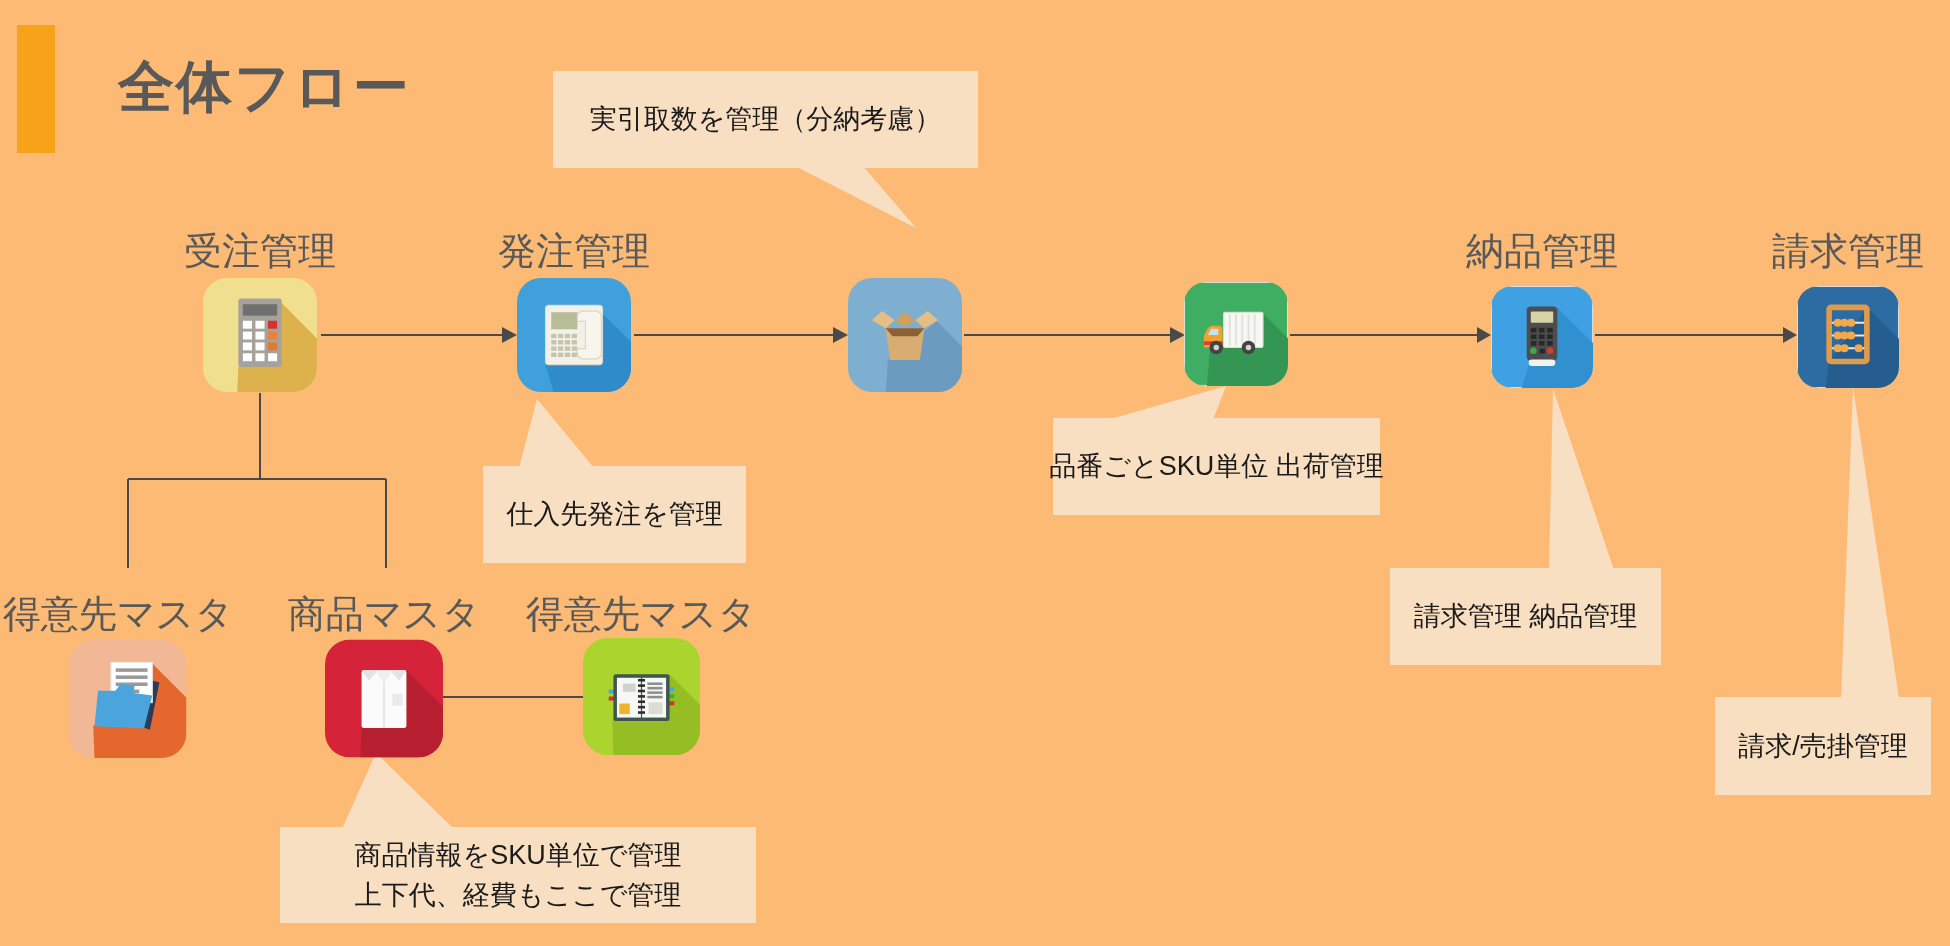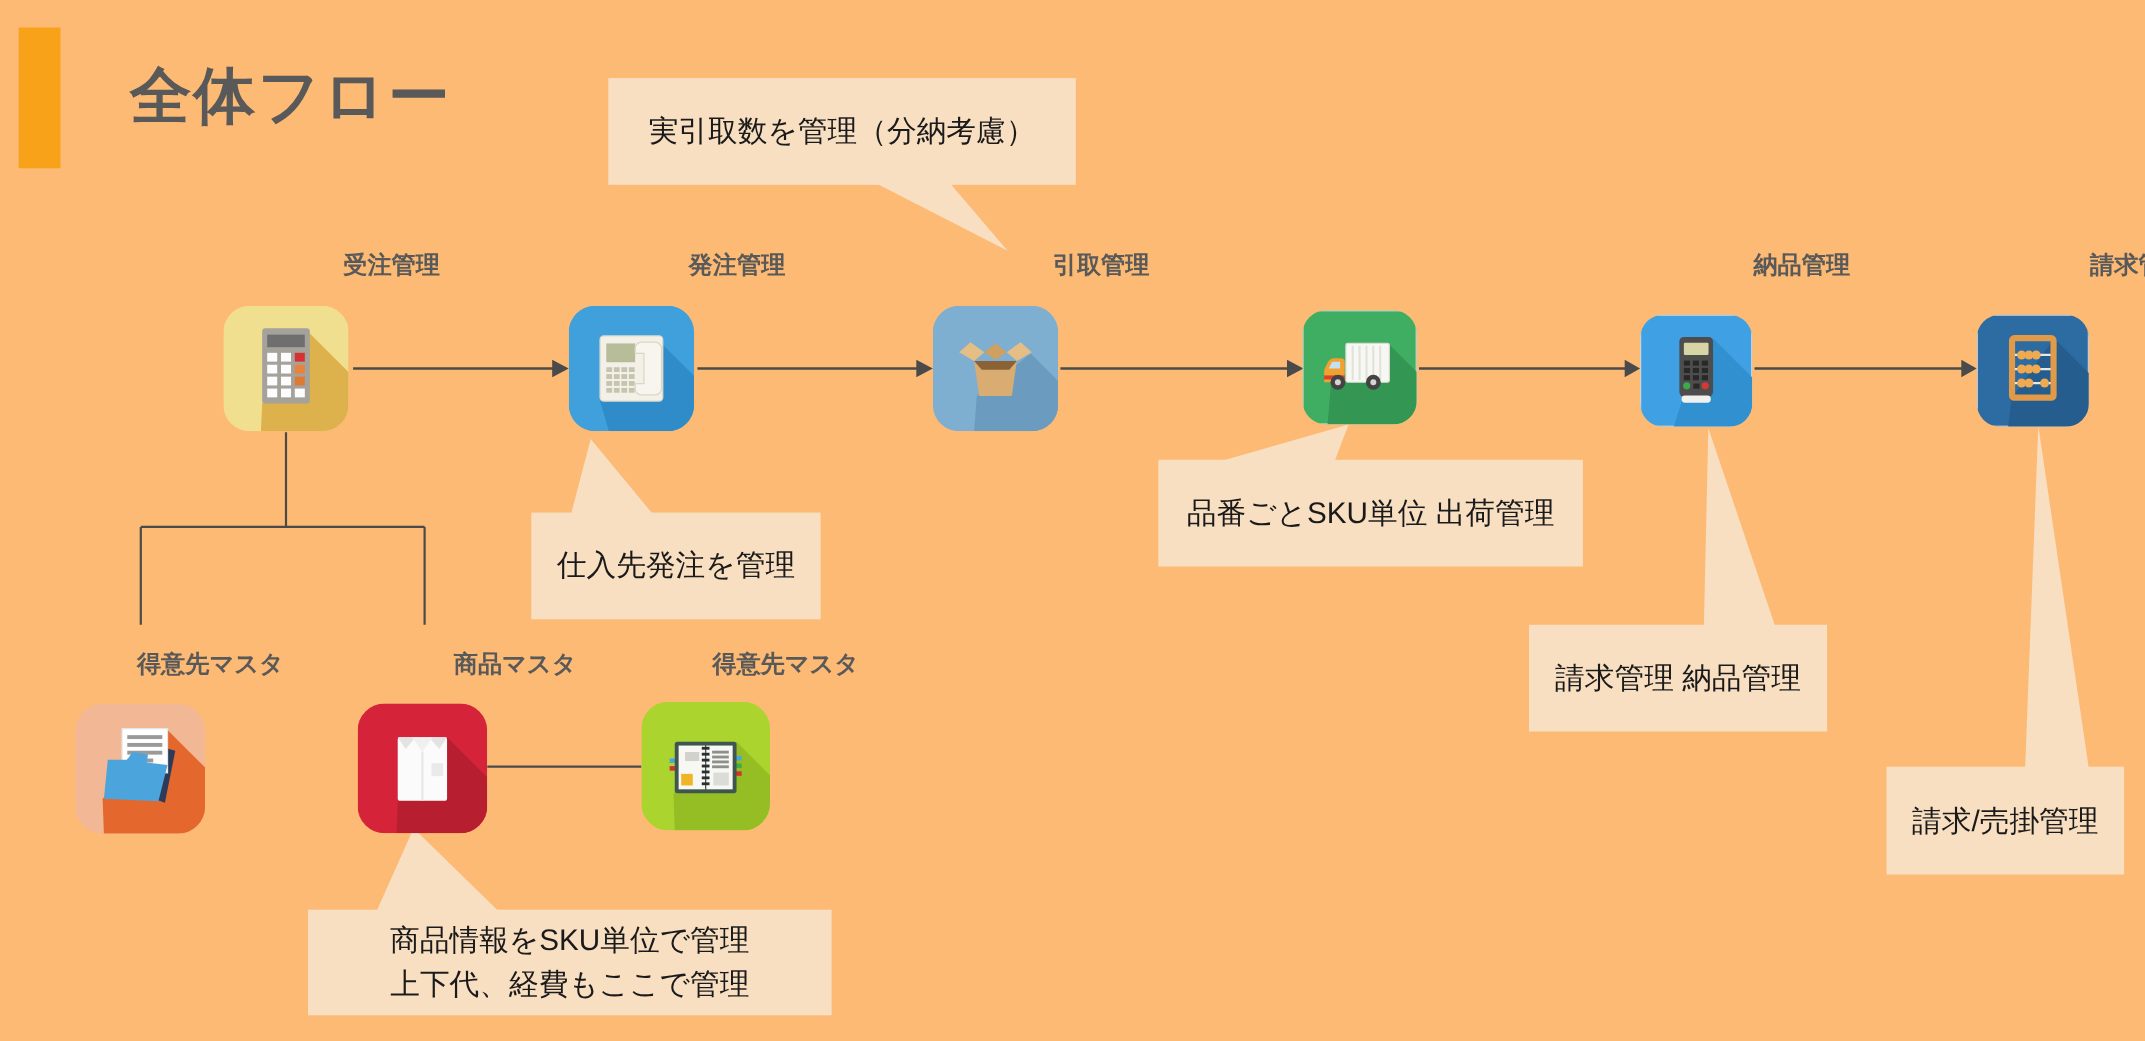--- a/index.html
+++ b/index.html
@@ -2,21 +2,21 @@
 <html><head>
 <meta charset="utf-8">
 <style>
   * { margin:0; padding:0; box-sizing:border-box; }
   html,body { background:#ffffff; }
   body { font-family:"Liberation Sans","DejaVu Sans",sans-serif; }
   .canvas { position:relative; width:1950px; height:946px; background:#fdba74; overflow:hidden; }
   .overlay { position:absolute; left:0; top:0; width:1950px; height:946px; }
   .accent-bar { position:absolute; left:17px; top:25px; width:38px; height:128px; background:#F7A219; }
   .title { position:absolute; left:118px; top:50px; font-size:56px; font-weight:700; color:#595959; letter-spacing:2px; white-space:nowrap; }
-  .node-label { position:absolute; width:280px; text-align:right; font-size:22px; color:#595959; white-space:nowrap;font-weight:bold; }
+  .node-label { position:absolute; width:280px; text-align:center; font-size:38px; color:#595959; white-space:nowrap; }
   .icon { position:absolute; }
   .icon svg { display:block; width:100%; height:100%; }
   .callout { position:absolute; background:#F9DFC2; color:#1A1A1A; font-size:27px;
              display:flex; flex-direction:column; align-items:center; justify-content:center;
              text-align:center; line-height:1.5; white-space:nowrap; }
 </style>
 </head>
 <body>
 
 <div class="canvas">
@@ -46,21 +46,20 @@
       <polygon points="1477,327 1491,335 1477,343"></polygon>
       <polygon points="1783,327 1797,335 1783,343"></polygon>
     </g>
   </svg>
 
   <div class="accent-bar"></div>
   <h1 class="title">全体フロー</h1>
 
   <div class="node-label" style="left:120px;top:226px">受注管理</div>
   <div class="node-label" style="left:434px;top:226px">発注管理</div>
-  <div class="node-label" style="left:765px;top:226px">引取管理</div>
   <div class="node-label" style="left:1402px;top:226px">納品管理</div>
   <div class="node-label" style="left:1708px;top:226px">請求管理</div>
 
   <div class="icon" style="left:203px;top:278px;width:114px;height:114px">
     <svg viewBox="0 0 100 100">
       <clipPath id="c1">
           <rect width="100" height="100" rx="21"></rect>
         </clipPath>
       <g clip-path="url(#c1)">
         <rect width="100" height="100" fill="#F0DF8E"></rect>
@@ -303,21 +302,21 @@
   </div>
 
   <div class="callout" style="left:553px;top:71px;width:425px;height:97px">
     <span>実引取数を管理（分納考慮）</span>
   </div>
 
   <div class="callout" style="left:483px;top:466px;width:263px;height:97px">
     <span>仕入先発注を管理</span>
   </div>
 
-  <div class="callout" style="left:1053px;top:418px;width:386px;height:97px">
+  <div class="callout" style="left:1053px;top:418px;width:327px;height:97px">
     <span>品番ごとSKU単位 出荷管理</span>
   </div>
 
   <div class="callout" style="left:1390px;top:568px;width:271px;height:97px">
     <span>請求管理 納品管理</span>
   </div>
 
   <div class="callout" style="left:1715px;top:697px;width:216px;height:98px">
     <span>請求/売掛管理</span>
   </div>

